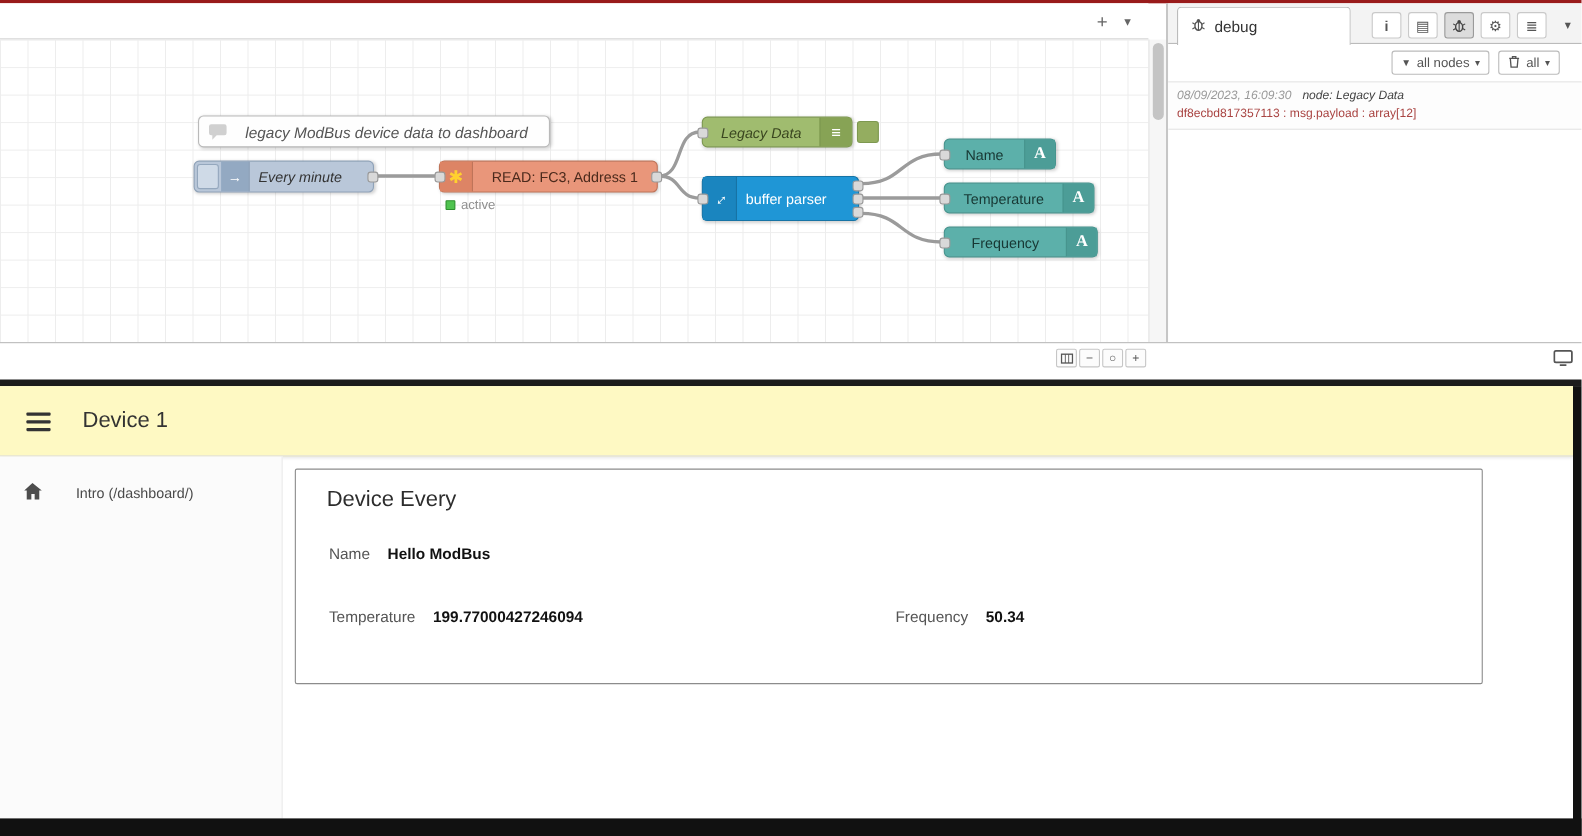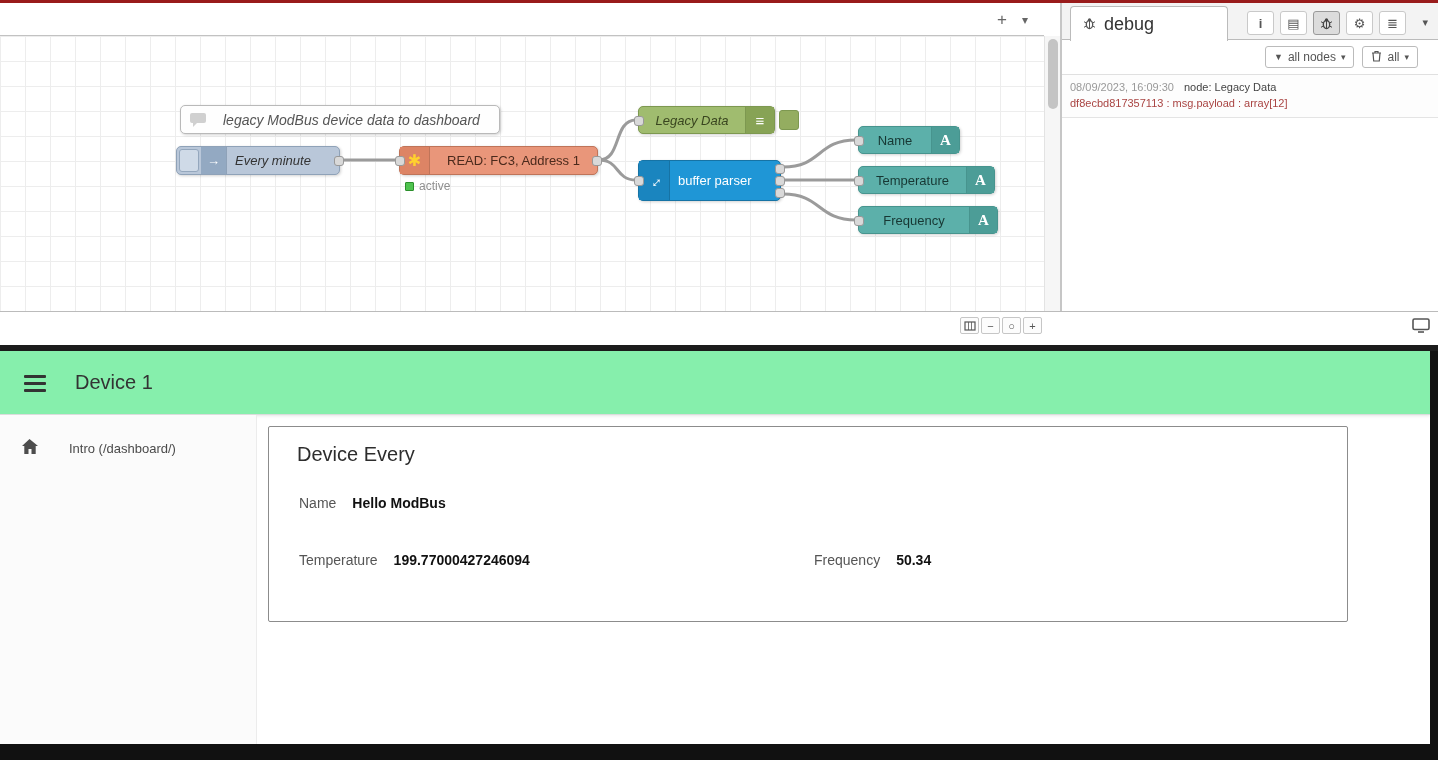--- a/index.html
+++ b/index.html
@@ -67,56 +67,56 @@
   .ui-freq { left:858px; top:170px; width:140px; }
 
   
   .vscroll { position:absolute; left:1044px; top:36px; width:16px; height:275px; background:#f6f6f6; border-left:1px solid #e3e3e3; }
   .vscroll .thumb { position:absolute; left:3px; top:3px; width:10px; height:70px; background:#c4c4c4; border-radius:5px; }
   .panel-divider { position:absolute; left:1060px; top:3px; width:2px; height:308px; background:#c6c6c6; }
 
   
   .debug-tabbar { position:absolute; left:1062px; top:3px; width:376px; height:37px; background:#f3f3f3; border-bottom:1px solid #bbb; }
   .debug-tab { position:absolute; left:8px; top:3px; width:158px; height:35px; background:#fff; border:1px solid #bbb; border-bottom:none;
-    border-radius:4px 4px 0 0; display:flex; align-items:center; gap:8px; padding:0 12px; font-size:18px; color:#333; z-index:2; cursor:pointer; }
+    border-radius:4px 4px 0 0; display:flex; align-items:center; gap:8px; padding:0 12px; font-size:14px; color:#333; z-index:2; cursor:pointer; }
   .side-btns { position:absolute; right:32px; top:8px; display:flex; gap:6px; }
   .side-btn { width:27px; height:24px; border:1px solid #c9c9c9; border-radius:3px; background:#fff; display:flex; align-items:center;
     justify-content:center; font-size:13px; color:#555; cursor:pointer; }
   .side-btn.active { background:#dcdcdc; border-color:#9a9a9a; }
   .side-caret { position:absolute; right:10px; top:13px; font-size:11px; color:#555; cursor:pointer; }
 
   .debug-filterrow { position:absolute; left:1062px; top:40px; width:376px; height:34px; background:#fff; display:flex;
     justify-content:flex-end; align-items:center; gap:8px; padding-right:20px; }
   .filter-btn { height:22px; border:1px solid #bbb; border-radius:3px; background:#fff; display:inline-flex; align-items:center;
     gap:5px; padding:0 8px; font-size:12px; color:#555; cursor:pointer; }
   .funnel { font-size:9px; color:#555; }
 
   .debug-messages { position:absolute; left:1062px; top:74px; width:376px; height:237px; background:#fff; border-top:1px solid #e0e0e0; overflow:hidden; }
   .debug-msg { padding:6px 8px 8px 8px; background:#fdfdfd; border-bottom:1px solid #e4e4e4; }
-  .msg-head { display:flex; gap:10px; font-size:11px; }
+  .msg-head { display:flex; gap:10px; font-size:11px;font-style:italic; }
   .msg-time { color:#999; }
   .msg-node { color:#444; }
   .msg-meta { margin-top:4px; font-size:11px; color:#a94442; }
   .msg-payload { margin-top:3px; font-family:"DejaVu Sans Mono", monospace; font-size:12px; color:#2b62c9; line-height:1.5; padding-left:4px; }
   .msg-payload .tri { color:#555; font-size:9px; margin-right:5px; font-family:"Liberation Sans",sans-serif; }
 
   
   .editor-footer { position:absolute; left:0; top:311px; width:1438px; height:27px; background:#fff; border-top:1px solid #bbb; }
   .zoom-group { position:absolute; left:960px; top:5px; display:flex; gap:2px; }
   .zoom-btn { width:19px; height:17px; border:1px solid #c6c6c6; background:#fcfcfc; display:flex; align-items:center;
     justify-content:center; font-size:11px; color:#555; border-radius:2px; cursor:pointer; }
   .expand-btn { position:absolute; left:1412px; top:6px; cursor:pointer; }
 
   
   .dark-sep { position:absolute; left:0; top:345px; width:1438px; height:6px; background:#1c1c1c; }
   .bottom-bar { position:absolute; left:0; top:744px; width:1438px; height:16px; background:#111; }
   .right-strip { position:absolute; left:1430px; top:351px; width:8px; height:409px; background:#111; }
 
   
-  .dash-header { position:absolute; left:0; top:351px; width:1430px; height:64px; background:#86efac;
+  .dash-header { position:absolute; left:0; top:351px; width:1430px; height:64px; background:#fef9c3;
     border-bottom:1px solid #dcdcdc; box-shadow:0 1px 3px rgba(0,0,0,.10);text-align:right; }
   .hamburger { position:absolute; left:24px; top:24px; width:22px; height:17px; display:flex; flex-direction:column;
     justify-content:space-between; cursor:pointer; }
   .hamburger span { display:block; height:2.6px; background:#333; border-radius:1px; }
   .dash-title { position:absolute; left:75px; top:20px; font-size:20px; color:#333; }
 
   .dash-sidebar { position:absolute; left:0; top:415px; width:257px; height:329px; background:#fbfbfb; border-right:1px solid #ececec; }
   .dash-menu-item { position:absolute; left:0; width:257px; height:46px; display:flex; align-items:center; gap:30px;
     padding-left:20px; font-size:13px; color:#4a4a4a; cursor:pointer; }
   .dash-menu-item.selected { background:#e0e0e0; }

